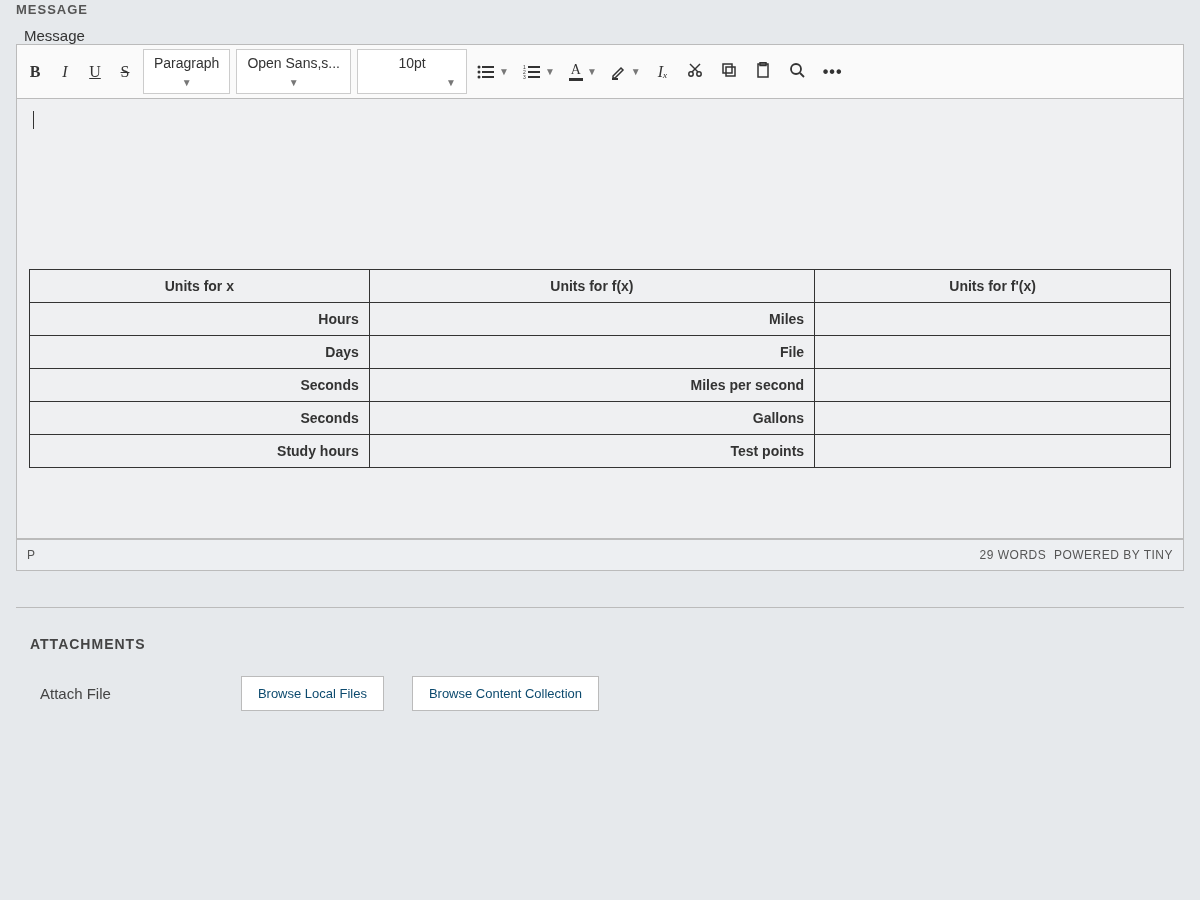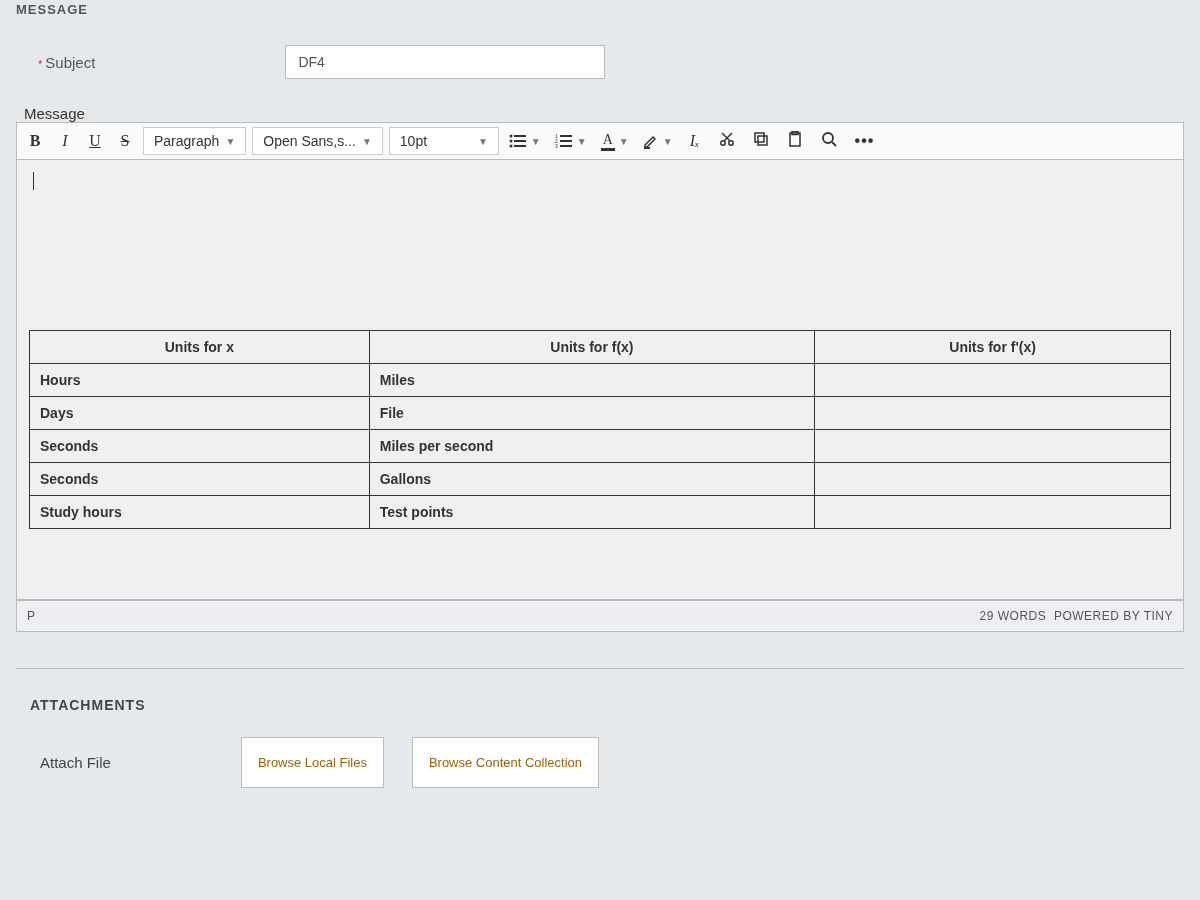--- a/index.html
+++ b/index.html
@@ -7,50 +7,46 @@
   .page { padding: 0 16px 40px 16px; }
   .section-title { font-weight: bold; color: #555; letter-spacing: 1px; font-size: 13px; padding: 2px 0 10px 0; }
   .subject-row { display: flex; align-items: center; gap: 190px; padding: 18px 0 26px 22px; }
   .subject-label { color: #555; font-size: 15px; }
   .subject-label::before { content: "* "; color: #b33; font-size: 11px; vertical-align: middle; }
   .subject-input { background: #fff; border: 1px solid #bbb; padding: 8px 12px; width: 320px; color: #555; font-size: 14px; }
   .msg-label { color: #333; font-size: 15px; padding-left: 8px; }
   .msg-hint { color: #333; font-size: 14px; padding-left: 8px; margin-bottom: 4px; }
   .toolbar { display: flex; align-items: center; background: #fafafa; border: 1px solid #bbb; padding: 2px 4px; gap: 2px; flex-wrap: wrap; }
   .tb-btn { padding: 6px 8px; min-width: 28px; text-align: center; color: #333; cursor: pointer; font-size: 16px; }
-  .tb-sel { display: flex; align-items: center; gap: 6px; padding: 5px 10px; cursor: pointer; background: #fff; border: 1px solid #ccc; margin: 2px; }
+  .tb-sel { display: flex; align-items: center; gap: 6px; padding: 5px 10px; cursor: pointer; background: #fff; border: 1px solid #ccc; margin: 2px; flex-direction: column; }
   .tb-sel .chev { font-size: 10px; color: #777; }
   .tb-combo { display: flex; align-items: center; gap: 4px; padding: 4px 6px; cursor: pointer; }
   .tb-combo .chev { font-size: 10px; color: #777; }
   .icon { display: inline-block; }
   .editor { border: 1px solid #bbb; border-top: none; background: rgba(255,255,255,0.35); min-height: 440px; padding: 12px; position: relative; }
   .cursor-line { width: 1px; height: 18px; background: #333; margin-left: 4px; margin-bottom: 140px; }
   table.units { width: 100%; border-collapse: collapse; }
-  table.units th, table.units td { border: 1px solid #333; padding: 8px 10px; text-align: left; font-size: 14px; }
+  table.units th, table.units td { border: 1px solid #333; padding: 8px 10px; text-align: right; font-size: 14px; }
   table.units th { font-weight: bold; text-align: center; }
   .status-bar { display: flex; justify-content: space-between; border: 1px solid #bbb; border-top: 1px solid #bbb; padding: 8px 10px; background: rgba(255,255,255,0.3); font-size: 12px; color: #555; }
   .status-right { letter-spacing: 0.5px; }
   hr.sep { border: none; border-top: 1px solid #bbb; margin: 36px 0 20px 0; }
   .attach-title { font-weight: bold; color: #444; letter-spacing: 1px; font-size: 14px; padding: 8px 0 24px 14px; }
   .attach-row { display: flex; align-items: center; gap: 130px; padding-left: 24px; }
   .attach-label { color: #444; font-size: 15px; }
-  .btn { background: #fff; border: 1px solid #bbb; padding: 17px 16px; color: #a16207; cursor: pointer; font-size: 13px; }
+  .btn { background: #fff; border: 1px solid #bbb; padding: 9px 16px; color: #0c4a6e; cursor: pointer; font-size: 13px; }
   .btn + .btn { margin-left: 24px; }
   svg { display: block; }
 </style>
 </head>
 <body>
 
 <div class="page">
   <div class="section-title">MESSAGE</div>
 
-  <div class="subject-row">
-    <span class="subject-label">Subject</span>
-    <input class="subject-input" value="DF4" style="">
-  </div>
 
   <div class="msg-label">Message</div>
 
   <div class="toolbar">
     <span class="tb-btn" style="font-weight:bold;font-family:'Times New Roman',serif;">B</span>
     <span class="tb-btn" style="font-style:italic;font-family:'Times New Roman',serif;">I</span>
     <span class="tb-btn" style="text-decoration:underline;font-family:'Times New Roman',serif;">U</span>
     <span class="tb-btn" style="text-decoration:line-through;font-family:'Times New Roman',serif;">S</span>
 
     <span class="tb-sel">

